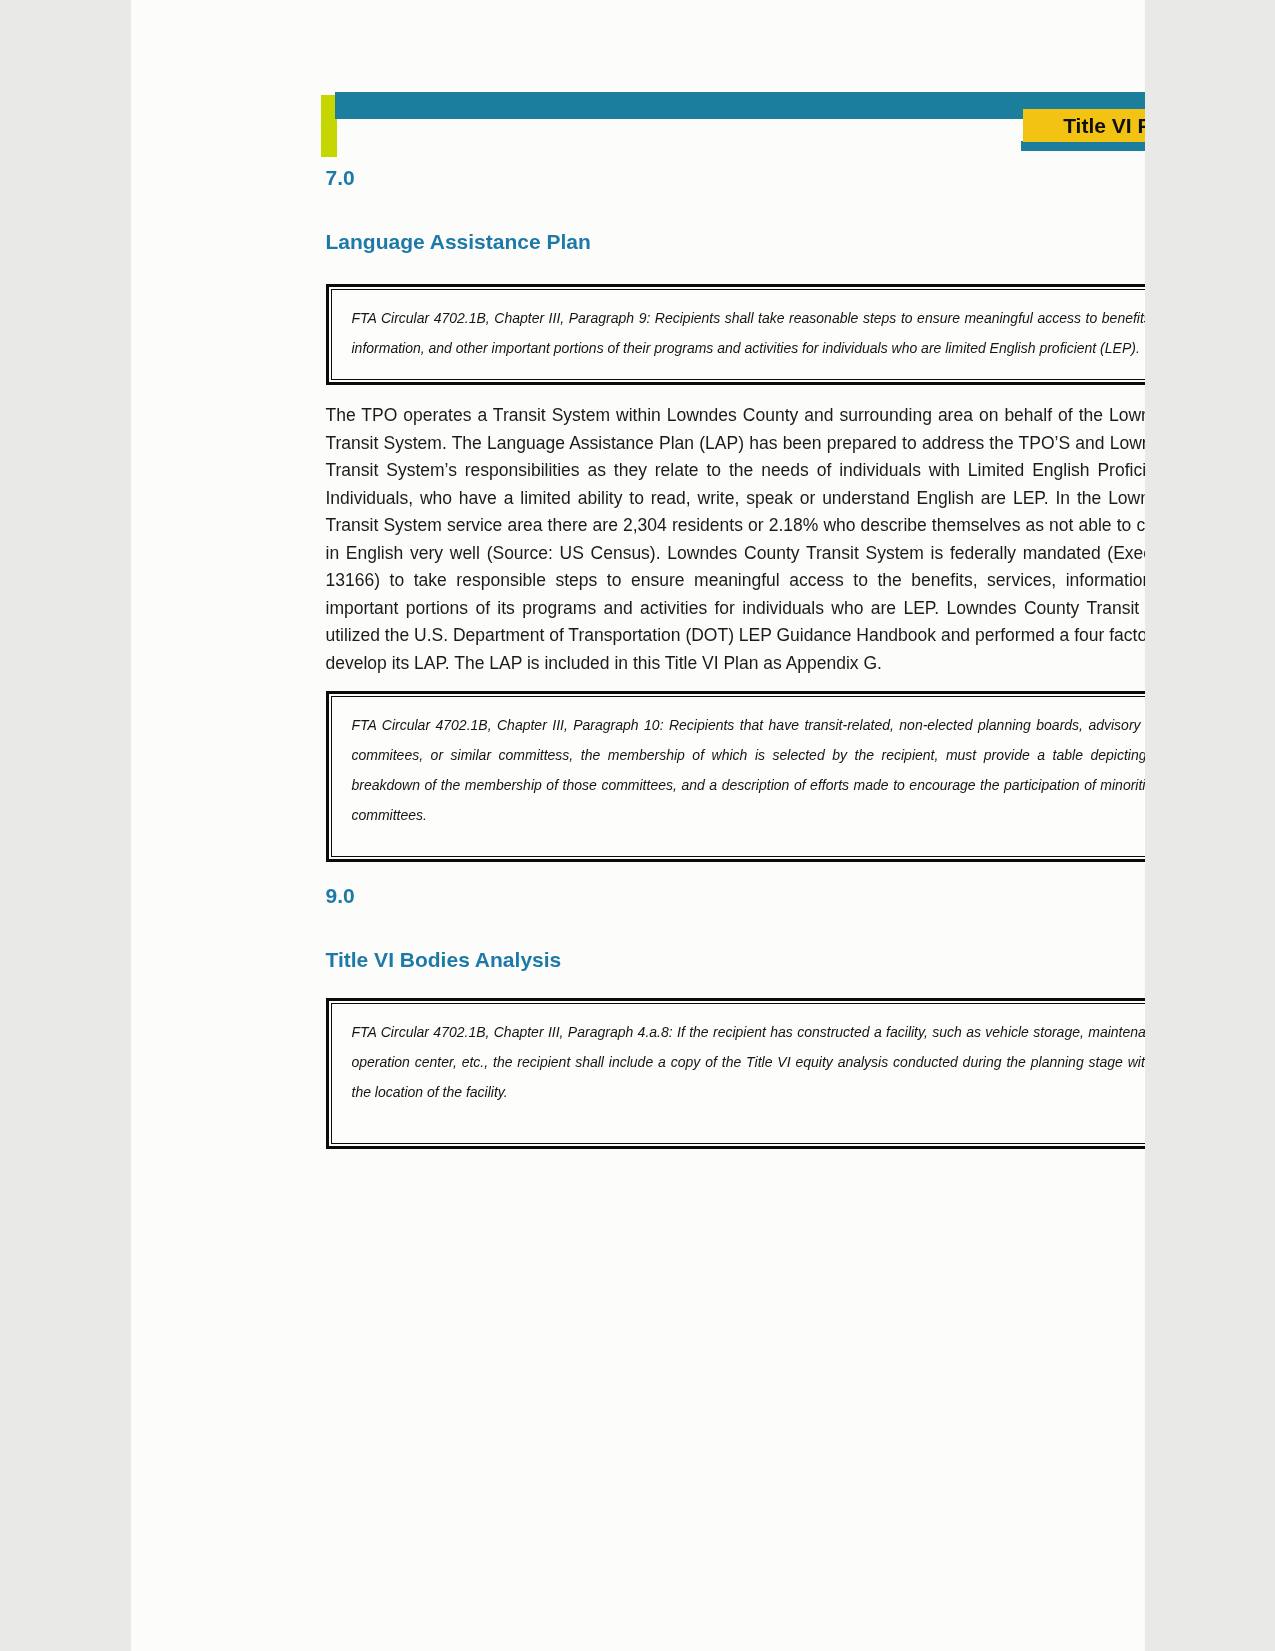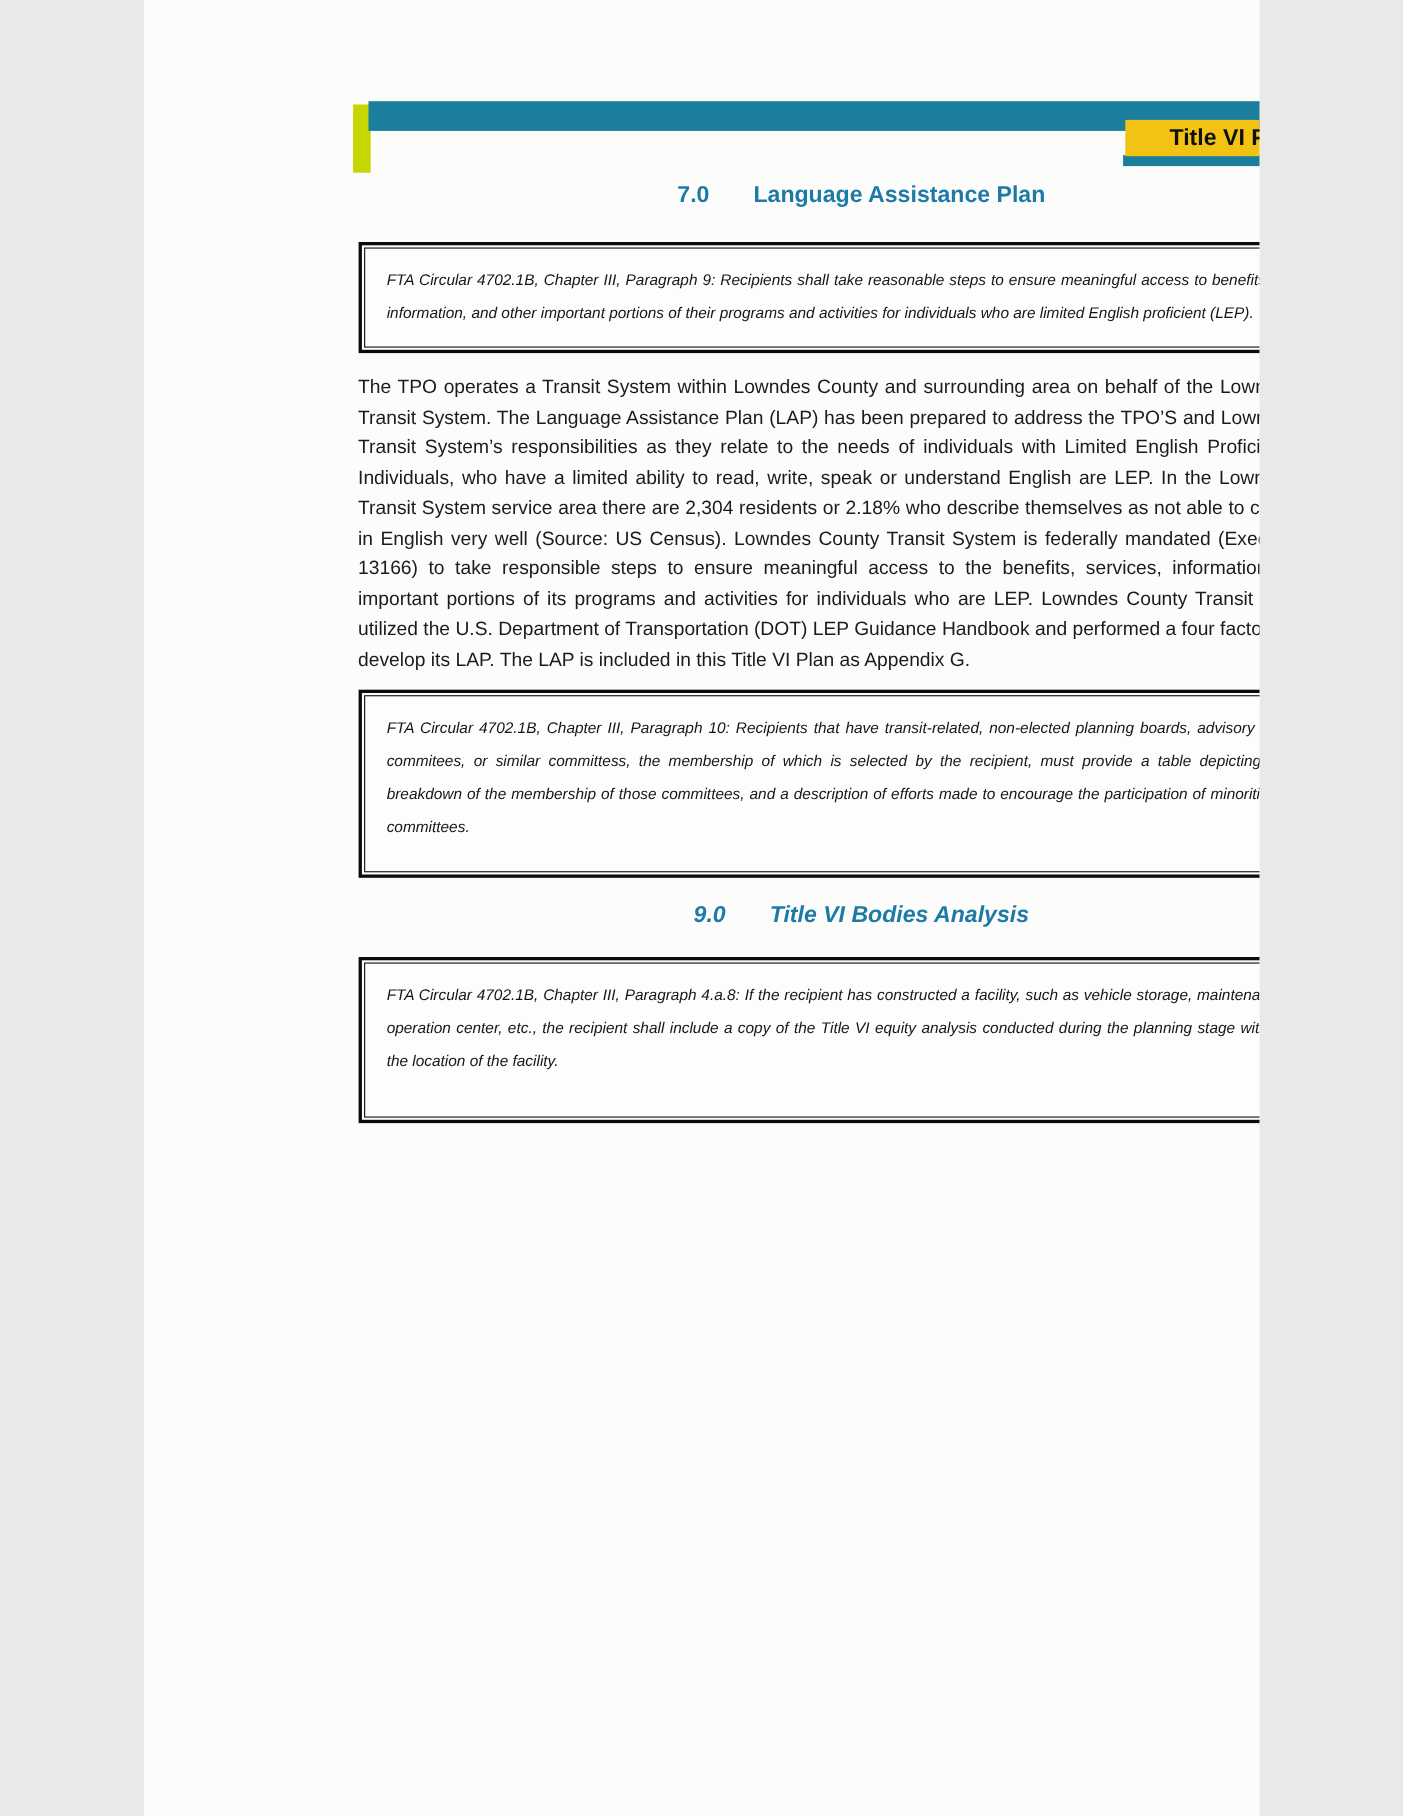--- a/index.html
+++ b/index.html
@@ -22,20 +22,21 @@
     background:#f2c313;
     display:flex;align-items:center;justify-content:center;
     font-weight:bold;font-size:21px;color:#101010;z-index:2;
   }
   
   .content{position:absolute;left:195px;top:166px;width:915px;}
   .section-heading{
     display:flex;justify-content:center;align-items:baseline;gap:40px;
     color:#1d7aa8;font-weight:bold;font-size:21px;
     margin:0 0 30px 0;
+    flex-direction:column;
   }
   .quote-box{
     border:3px solid #0b0b0b;
     padding:2px;
     background:#fdfdfc;
   }
   .quote-box .inner{
     border:1px solid #0b0b0b;
     padding:13px 20px 16px 20px;
   }
@@ -46,21 +47,21 @@
     margin:0;
     color:#151515;
   }
   .body-par{
     font-size:17.5px;line-height:27.5px;
     text-align:justify;
     margin:17px 0 0 0;
     color:#1b1b1b;
   }
   .h8{margin-top:228px;}
-  .h9{margin-top:22px;margin-bottom:26px;font-style:italic;}
+  .h9{margin-top:22px;margin-bottom:26px;}
   .box2{margin-top:14px;}
   .box2 .inner{padding-bottom:26px;}
   .par2{margin-top:30px;margin-bottom:0;}
   .box3 .inner{padding-bottom:36px;}
   .orange-marker{
     position:absolute;left:1100px;top:1437px;width:37px;height:47px;
     background:#e4603a;
   }
 </style>
 </head>

